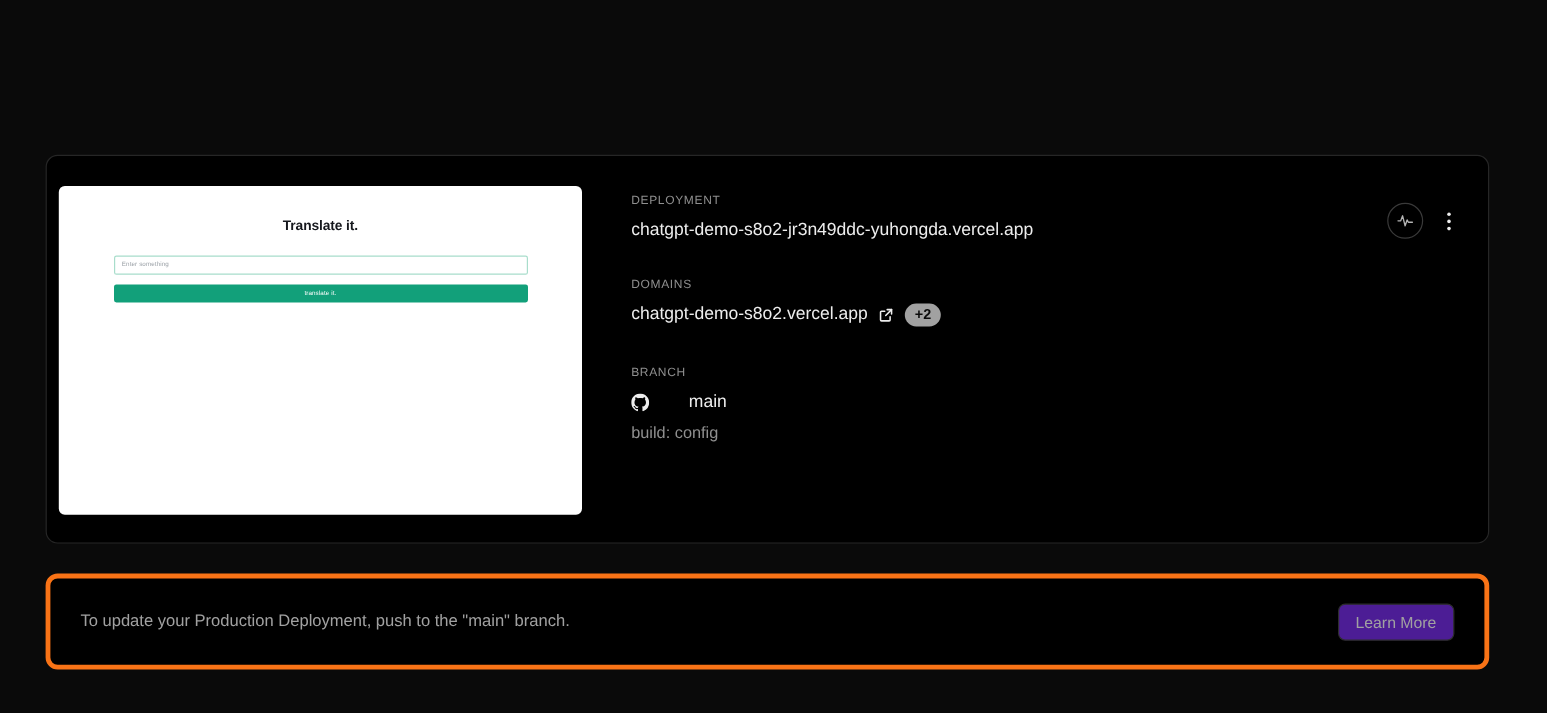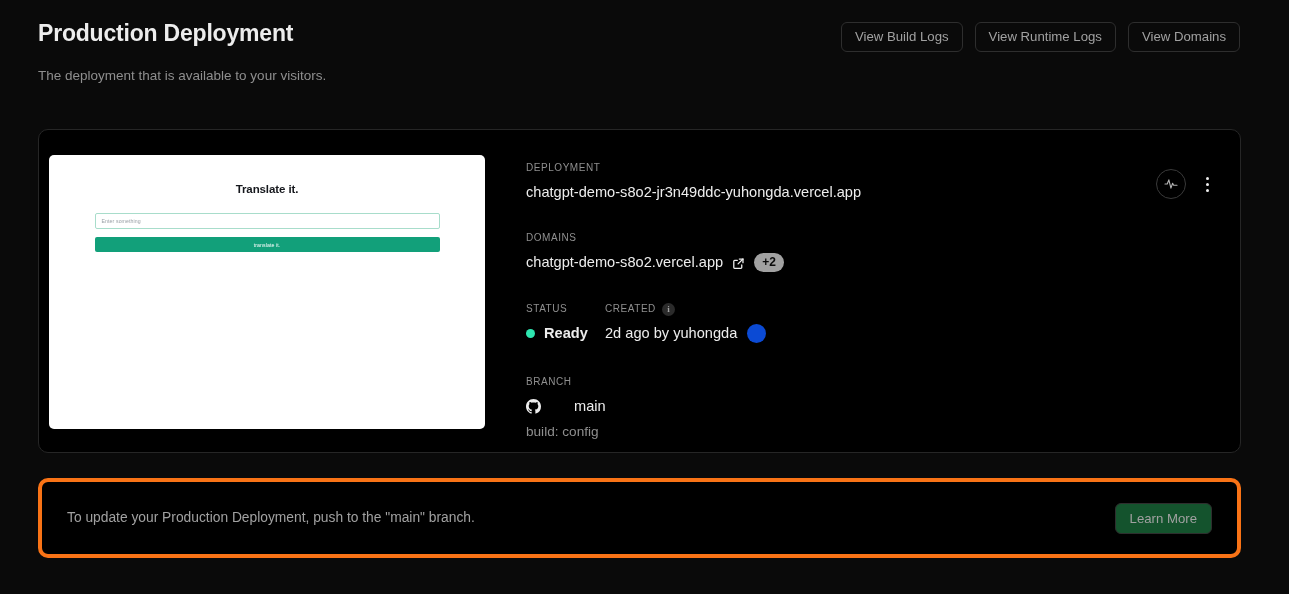--- a/index.html
+++ b/index.html
@@ -363,44 +363,34 @@
     font-size: 13.8px;
     color: #a1a1a1;
     line-height: 20px;
   }
 
   .banner-button {
     height: 31px;
     padding: 0 14px;
     border: 1px solid #2e2e2e;
     border-radius: 6px;
-    background: #14532d;
+    background: #4c1d95;
     color: #a1a1a1;
     font-size: 13.2px;
     font-family: "Liberation Sans", sans-serif;
     line-height: 29px;
     white-space: nowrap;
     cursor: pointer;
   }
 </style>
 </head>
 <body>
 
 <div class="page">
 
-  <div class="header">
-    <div class="page-title">Production Deployment</div>
-    <div class="page-subtitle">The deployment that is available to your visitors.</div>
-
-    <div class="header-actions">
-      <button class="ghost-button">View Build Logs</button>
-      <button class="ghost-button">View Runtime Logs</button>
-      <button class="ghost-button">View Domains</button>
-    </div>
-  </div>
 
   <div class="deploy-card">
 
     <div class="preview">
       <div class="preview-title">Translate it.</div>
       <div class="preview-input">
         <span>Enter something</span>
       </div>
       <div class="preview-button">
         <span>translate it.</span>
@@ -422,41 +412,20 @@
             <svg viewBox="0 0 16 16" fill="none" stroke="currentColor" stroke-width="1.6" stroke-linecap="round" stroke-linejoin="round" width="13" height="13">
               <path d="M9 2.5h4.5V7"></path>
               <path d="M13.5 2.5 7.5 8.5"></path>
               <path d="M12 9.8v3.2a1 1 0 0 1-1 1H3.2a1 1 0 0 1-1-1V5.2a1 1 0 0 1 1-1h3.3"></path>
             </svg>
           </span>
           <span class="count-badge">+2</span>
         </div>
       </div>
 
-      <div class="block-status">
-        <div class="status-grid">
-          <div class="status-col">
-            <div class="field-label">STATUS</div>
-            <div class="status-value-row">
-              <span class="status-dot"></span>
-              <span class="status-text">Ready</span>
-            </div>
-          </div>
-          <div class="created-col">
-            <div class="label-with-icon">
-              <span class="field-label">CREATED</span>
-              <span class="info-icon">i</span>
-            </div>
-            <div class="created-value-row">
-              <span class="created-text">2d ago by yuhongda</span>
-              <span class="avatar"></span>
-            </div>
-          </div>
-        </div>
-      </div>
 
       <div class="block-branch">
         <div class="field-label">BRANCH</div>
         <div class="branch-row">
           <span class="github-icon">
             <svg viewBox="0 0 16 16" fill="currentColor" width="15" height="15">
               <path d="M8 0C3.58 0 0 3.58 0 8c0 3.54 2.29 6.53 5.47 7.59.4.07.55-.17.55-.38 0-.19-.01-.82-.01-1.49-2.01.37-2.53-.49-2.69-.94-.09-.23-.48-.94-.82-1.13-.28-.15-.68-.52-.01-.53.63-.01 1.08.58 1.23.82.72 1.21 1.87.87 2.33.66.07-.52.28-.87.51-1.07-1.78-.2-3.64-.89-3.64-3.95 0-.87.31-1.59.82-2.15-.08-.2-.36-1.02.08-2.12 0 0 .67-.21 2.2.82.64-.18 1.32-.27 2-.27s1.36.09 2 .27c1.53-1.04 2.2-.82 2.2-.82.44 1.1.16 1.92.08 2.12.51.56.82 1.27.82 2.15 0 3.07-1.87 3.75-3.65 3.95.29.25.54.73.54 1.48 0 1.07-.01 1.93-.01 2.2 0 .21.15.46.55.38A8.01 8.01 0 0 0 16 8c0-4.42-3.58-8-8-8z"></path>
             </svg>
           </span>
           <span class="branch-name">main</span>

